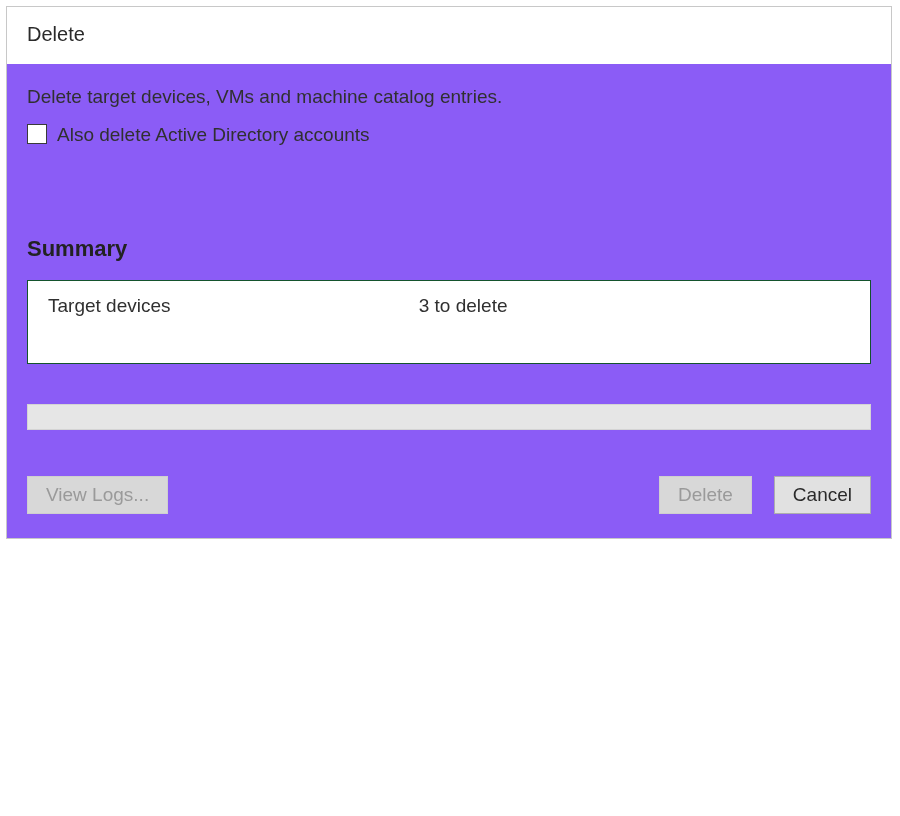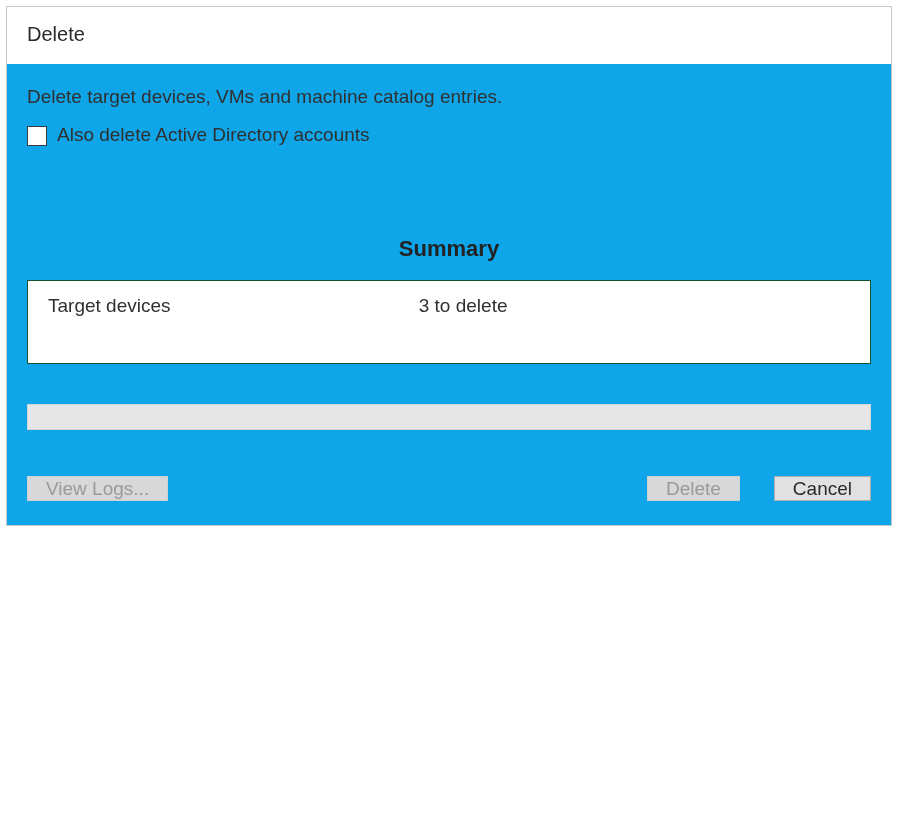--- a/index.html
+++ b/index.html
@@ -21,33 +21,33 @@
 
   .titlebar {
     padding: 16px 20px 18px 20px;
     font-size: 20px;
     color: #2a2a2a;
     background: #ffffff;
     border-bottom: 0;
   }
 
   .body {
-    background: #0ea5e9;
+    background: #8b5cf6;
     padding: 22px 20px 24px 20px;
   }
 
   .desc {
     margin: 0 0 16px 0;
     font-size: 19px;
   }
 
   
   .check-row {
     display: flex;
-    align-items: flex-end;
+    align-items: flex-start;
     gap: 10px;
     cursor: pointer;
     user-select: none;
     width: fit-content;
   }
   .check-box {
     width: 20px;
     height: 20px;
     border: 1px solid #3a3a3a;
     background: #ffffff;
@@ -57,21 +57,20 @@
   .check-label {
     font-size: 19px;
   }
 
   .summary-heading {
     font-size: 22px;
     font-weight: 700;
     color: #222;
     margin-top: 90px;
     margin-bottom: 16px;
-    text-align: center;
   }
 
   
   .summary-box {
     margin-top: 18px;
     border: 1px solid #14532d;
     background: #ffffff;
     padding: 12px 16px 44px 20px;
     box-sizing: border-box;
   }
@@ -104,28 +103,28 @@
   .button-row {
     display: flex;
     align-items: center;
     margin-top: 46px;
   }
   .spacer { flex: 1 1 auto; }
 
   button.win {
     font-family: inherit;
     font-size: 19px;
-    height: 25px;
+    height: 38px;
     padding: 0 18px;
     background: #e1e1e1;
     border: 1px solid #adadad;
     color: #2a2a2a;
     cursor: pointer;
   }
-  button.win + button.win { margin-left: 34px; }
+  button.win + button.win { margin-left: 22px; }
 
   button.win.disabled {
     background: #d8d8d8;
     border: 1px solid #cfcfcf;
     color: #9a9a9a;
     cursor: default;
   }
 </style>
 </head>
 <body>

